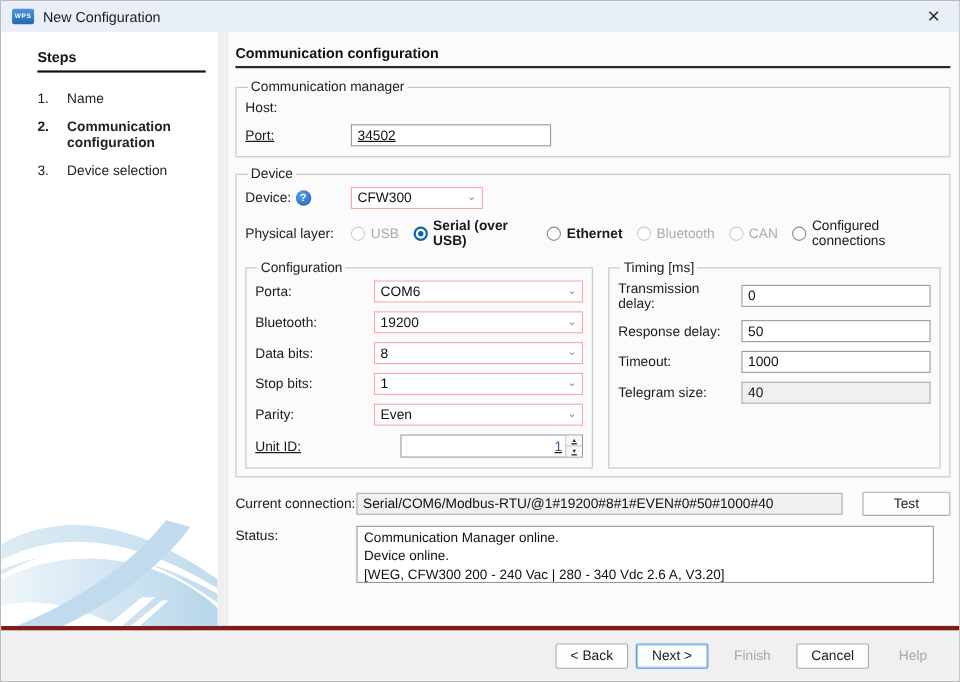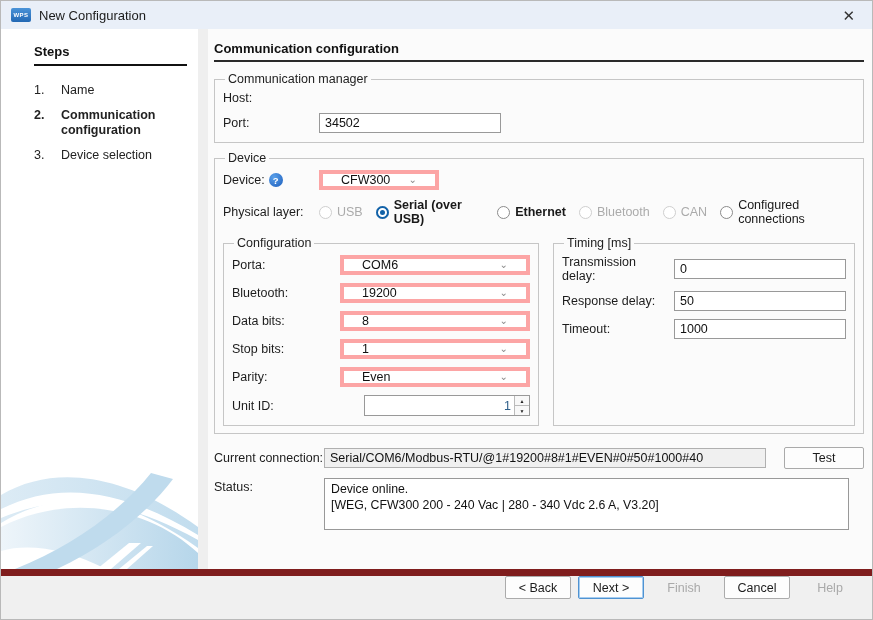--- a/index.html
+++ b/index.html
@@ -27,27 +27,27 @@
 
   .divider-strip { width: 10px; flex: 0 0 auto; background: #efefef; }
 
   .main { flex: 1; min-width: 0; background: #fbfbfb; padding: 12px 8px 0 6px; }
   .main-heading { font-size: 13px; font-weight: bold; color: #111; border-bottom: 2px solid #2a2a2a; padding-bottom: 4px; margin-bottom: 10px; }
 
   fieldset { border: 1px solid #c6c6c6; padding: 5px 8px 7px 8px; background: transparent; }
   legend { font-size: 12.5px; color: #222; padding: 0 3px; margin-left: 2px; }
 
   .frow { display: flex; align-items: center; margin-bottom: 8px; }
-  .frow.last { margin-bottom: 2px; }
+  .frow.last { margin-bottom: 2px; text-decoration: underline; }
   .flabel { font-size: 12.5px; color: #1c1c1c; flex: 0 0 auto; }
 
   input.text { height: 20px; border: 1px solid #999; background: #fff; font: 12.5px "Liberation Sans", sans-serif; padding: 0 5px; color: #111; }
   input.text.ro { background: #f0f0f0; border-color: #b0b0b0; }
 
-  .combo { height: 20px; border: 4px solid #fca5a5; background: #fff; display: flex; align-items: center; padding: 0 18px; font-size: 12.5px; color: #111; }
+  .combo { height: 20px; border: 1px solid #fca5a5; background: #fff; display: flex; align-items: center; padding: 0 5px; font-size: 12.5px; color: #111; }
   .combo .arrow { margin-left: auto; color: #8a8a8a; font-size: 10px; line-height: 1; }
 
   
   .cm-label { width: 96px; }
   .cm-input { width: 182px; }
 
   
   .dev-label-cell { width: 96px; display: flex; align-items: center; }
   .help-icon { width: 14px; height: 14px; border-radius: 50%; background: radial-gradient(circle at 35% 30%, #5aa0ea, #1d5ebc); color: #fff; font-size: 9.5px; font-weight: bold; display: flex; align-items: center; justify-content: center; margin-left: 4px; }
   .dev-combo { width: 120px; }
@@ -76,21 +76,21 @@
   
   .conn-row { display: flex; align-items: center; margin-top: 13px; }
   .conn-label { width: 110px; }
   .conn-field { width: 442px; }
   .test-btn { margin-left: auto; width: 80px; height: 22px; background: #fdfdfd; border: 1px solid #aaa; border-radius: 2px; font-size: 12.5px; color: #1c1c1c; display: flex; align-items: center; justify-content: center; }
   .status-row { display: flex; align-items: flex-start; margin-top: 9px; }
   .status-label { width: 110px; padding-top: 2px; }
   .status-box { width: 525px; height: 52px; border: 1px solid #999; background: #fff; padding: 2px 6px; font-size: 12.3px; line-height: 1.33; color: #111; overflow: hidden; }
 
   
-  .footer { height: 50px; flex: 0 0 auto; background: #f0f0f0; border-top: 7px solid #7f1d1d; display: flex; align-items: flex-start; justify-content: flex-end; gap: 7px; padding-right: 9px; }
+  .footer { height: 50px; flex: 0 0 auto; background: #f0f0f0; border-top: 4px solid #7f1d1d; display: flex; align-items: center; justify-content: flex-end; gap: 7px; padding-right: 9px; }
   .btn { width: 66px; height: 23px; background: #fdfdfd; border: 1px solid #ababab; border-radius: 2px; font-size: 12.5px; color: #1c1c1c; display: flex; align-items: center; justify-content: center; }
   .btn.focused { border: 1px solid #4f93d2; box-shadow: inset 0 0 0 1px #a6cdf0; }
   .btn.disabled { background: transparent; border-color: transparent; color: #a9a9a9; }
 </style>
 </head>
 <body>
 
 <div class="window">
 
   <div class="titlebar">
@@ -253,33 +253,38 @@
               <input class="text tim-input" value="0" style="">
             </div>
             <div class="frow">
               <span class="flabel tim-label">Response delay:</span>
               <input class="text tim-input" value="50" style="">
             </div>
             <div class="frow">
               <span class="flabel tim-label">Timeout:</span>
               <input class="text tim-input" value="1000" style="">
             </div>
+            <div class="frow">
+              <span class="flabel tim-label">Telegram size:</span>
+              <input class="text tim-input ro" readonly="" value="40" style="">
+            </div>
           </fieldset>
         </div>
       </fieldset>
 
       <div class="conn-row">
         <span class="flabel conn-label">Current connection:</span>
         <input class="text ro conn-field" readonly="" value="Serial/COM6/Modbus-RTU/@1#19200#8#1#EVEN#0#50#1000#40" style="">
         <span class="test-btn">Test</span>
       </div>
 
       <div class="status-row">
         <span class="flabel status-label">Status:</span>
         <div class="status-box">
+          <div>Communication Manager online.</div>
           <div>Device online.</div>
           <div>[WEG, CFW300 200 - 240 Vac | 280 - 340 Vdc 2.6 A, V3.20]</div>
         </div>
       </div>
     </div>
   </div>
 
   <div class="footer">
     <div class="btn">&lt; Back</div>
     <div class="btn focused">Next &gt;</div>

